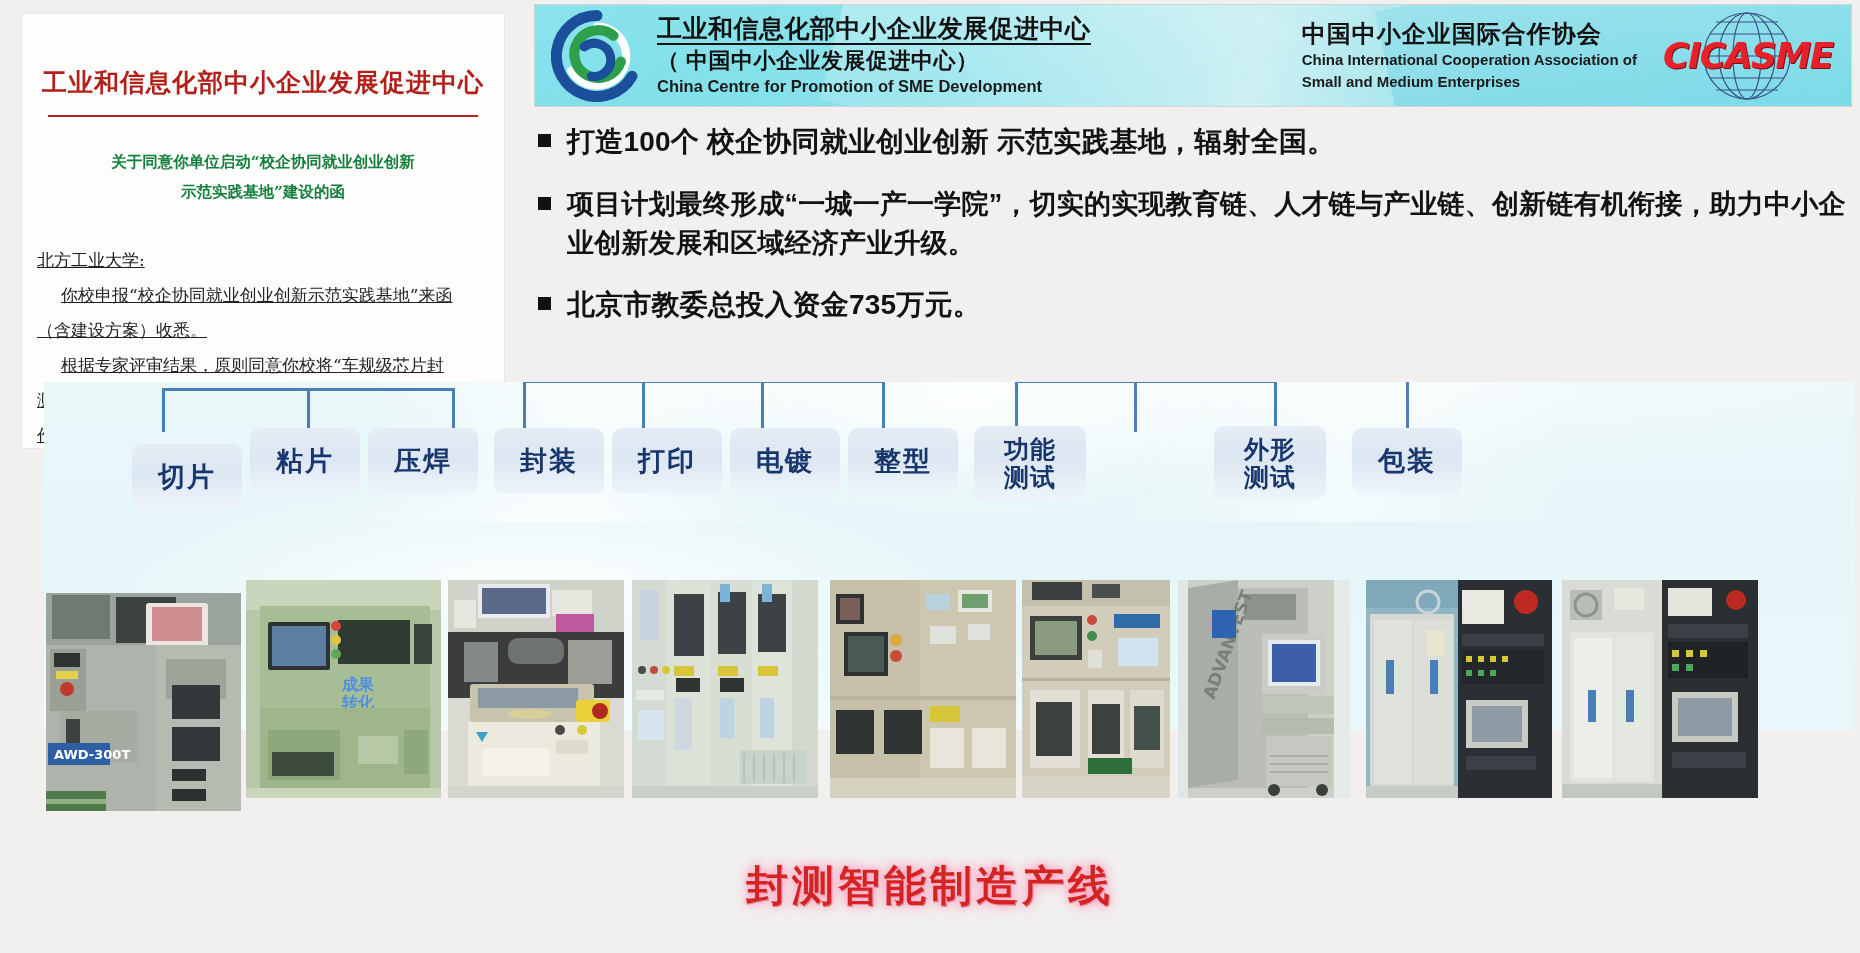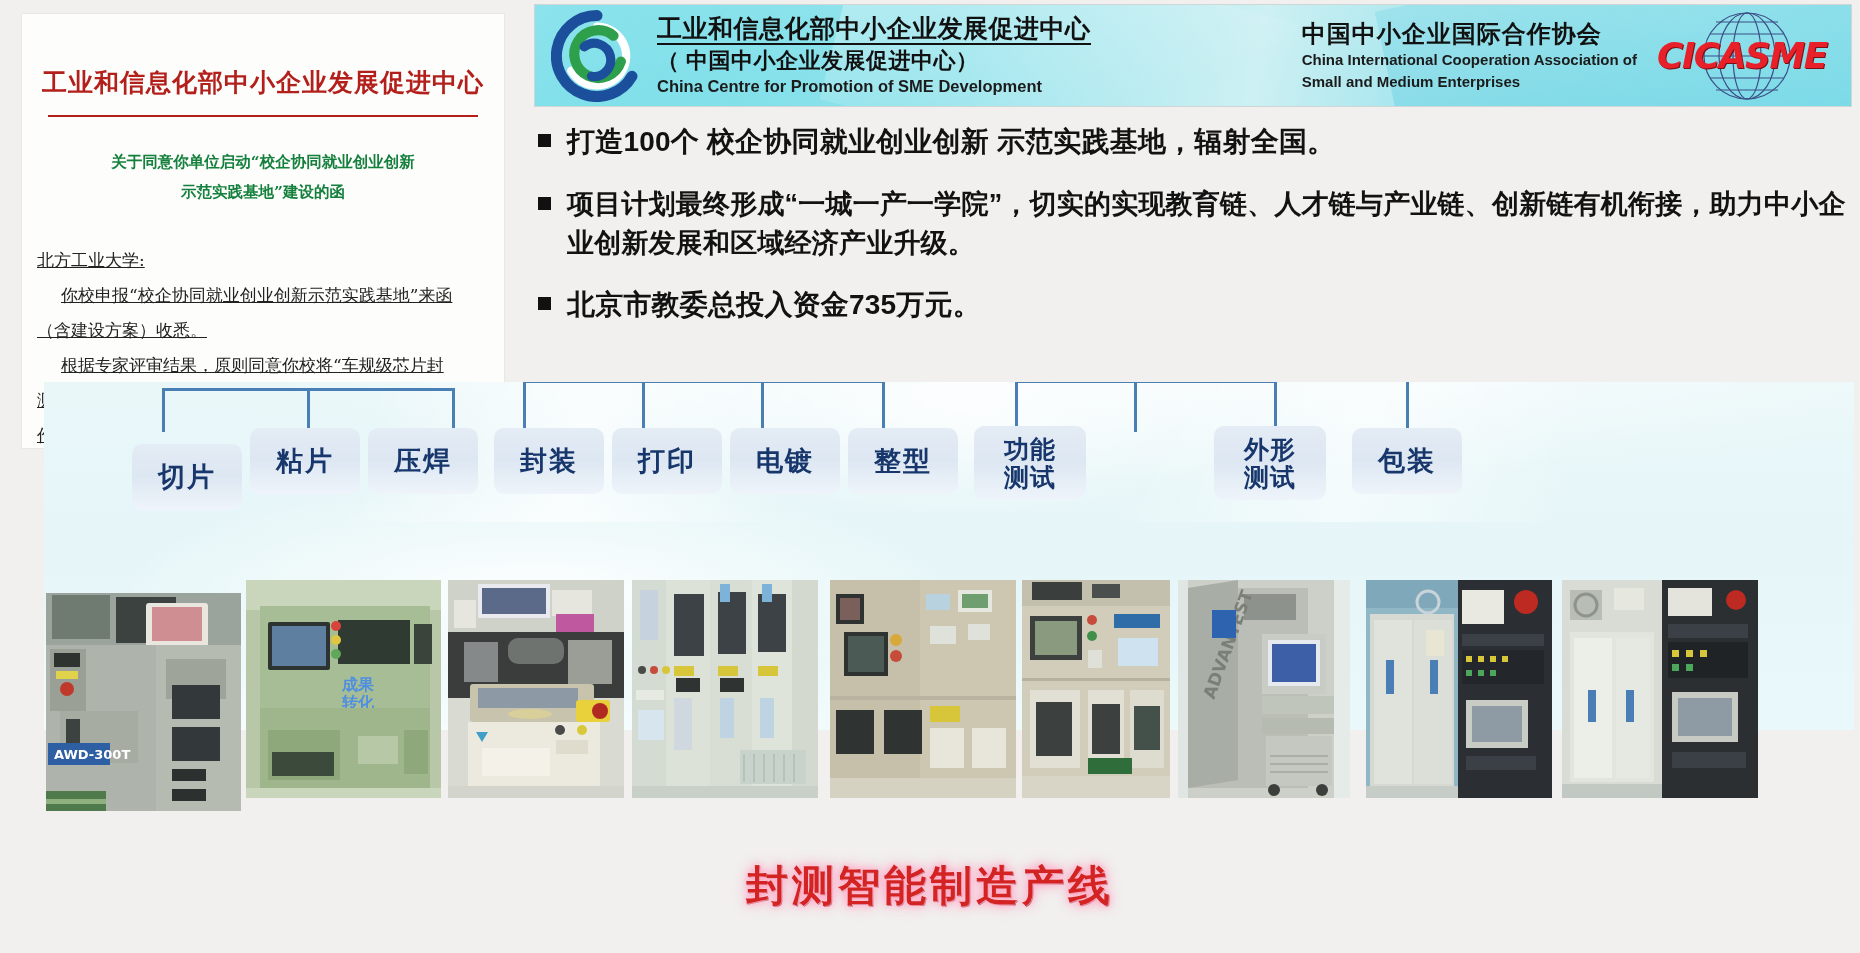--- a/index.html
+++ b/index.html
@@ -67,21 +67,21 @@
   .b-cn1 { color: #111; font-size: 25px; font-weight: 700; letter-spacing: .5px; line-height: 1.12;
            border-bottom: 2px solid #111; display: inline-block; padding-bottom: 1px;}
   .b-cn2 { color: #111; font-size: 22px; font-weight: 700; letter-spacing: .5px; line-height: 1.25; margin-top: 2px;}
   .b-en  { color: #1b1b1b; font-size: 16.5px; font-weight: 700; line-height: 1.2; margin-top: 3px; }
 
   .b-r-texts { text-align: left; margin-right: 16px; }
   .b-r-cn { color: #111; font-size: 24px; font-weight: 700; letter-spacing: 1px; line-height: 1.2; }
   .b-r-en { color: #1b1b1b; font-size: 15px; font-weight: 700; line-height: 1.24; margin-top: 3px; }
   .cicasme { position: relative; width: 188px; height: 96px; flex: 0 0 188px; }
   .cic-word {
-    position: absolute; left: 4px; top: 27px; width: 182px; 
+    position: absolute; left: 4px; top: 27px; width: 182px; text-align: center;
     color: #e8202a; font-size: 36px; font-weight: 700; font-style: italic;
     letter-spacing: -1.5px; font-family: "DejaVu Sans", sans-serif;
     text-shadow: 1px 1px 0 #7d0f13;
   }
 
   
   .bullets { position: absolute; left: 538px; top: 122px; width: 1312px; }
   .bullet { display: flex; align-items: flex-start; margin-bottom: 22px; }
   .bullet .sq {
     flex: 0 0 auto; width: 13px; height: 13px; background: #111;

